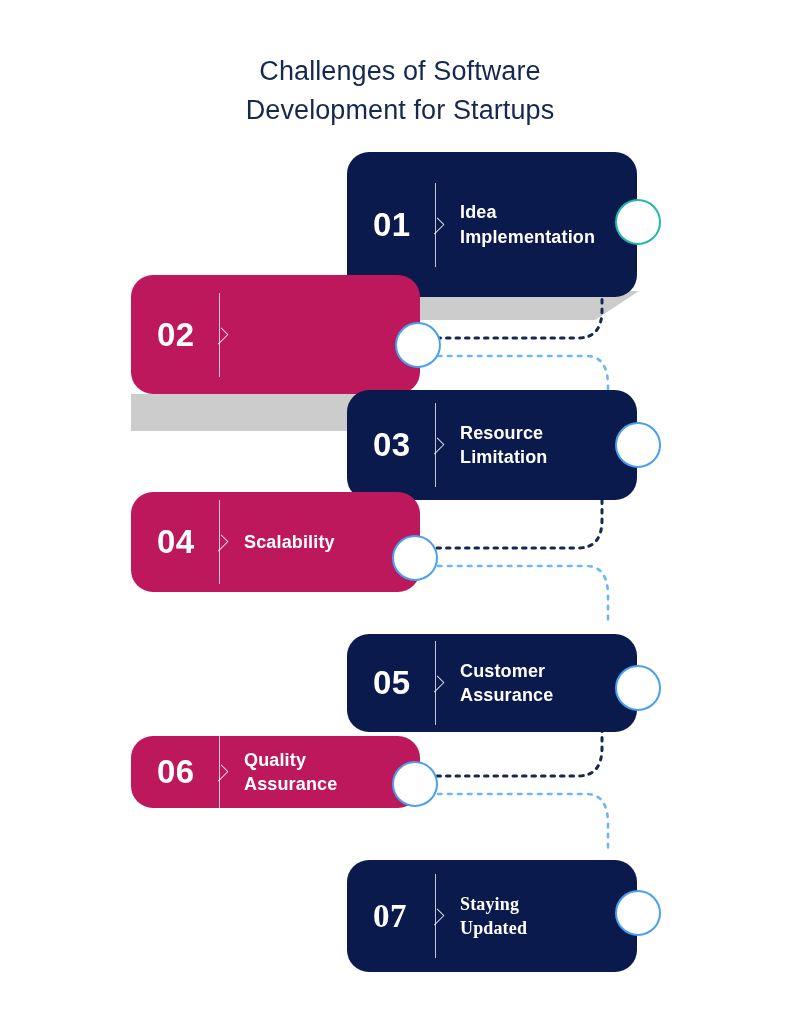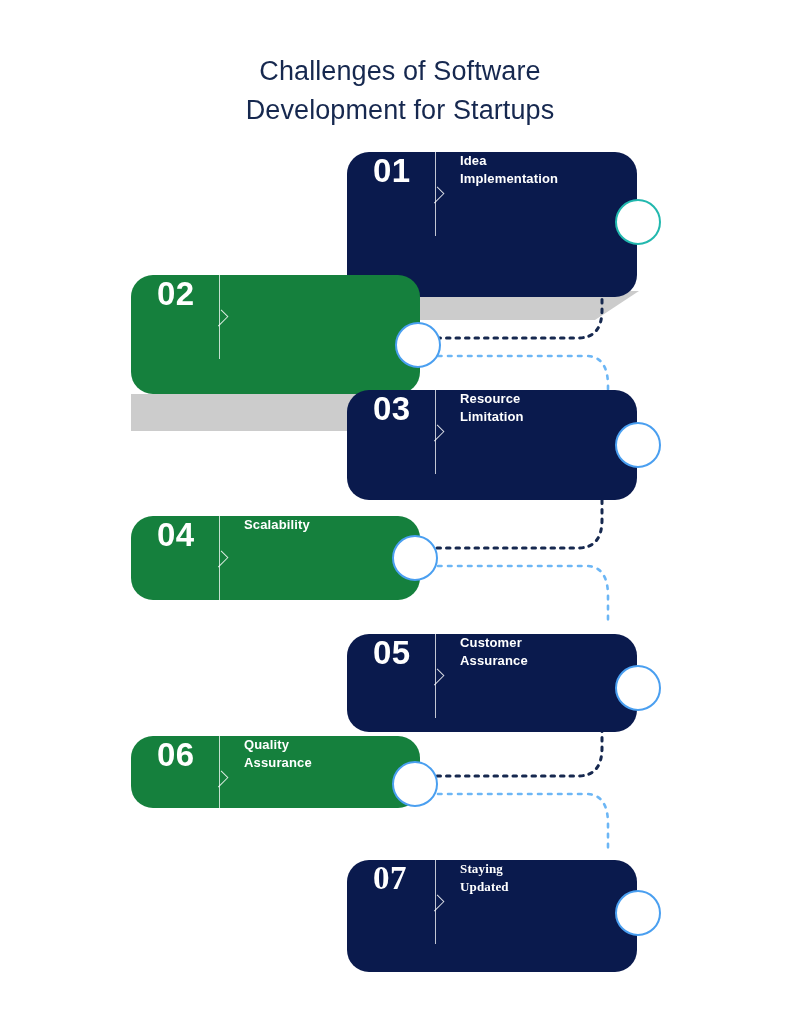--- a/index.html
+++ b/index.html
@@ -44,29 +44,30 @@
   }
 
   
   .card{
     position:absolute;
     border-radius:22px;
     z-index:3;
     box-sizing:border-box;
   }
   .card.dark{background:#0a1a4d;}
-  .card.blue{background:#15803d;}
+  .card.blue{background:#be185d;}
 
   .card.right{left:347px;width:290px;}
   .card.left {left:131px;width:289px;}
 
   .card .inner{
     position:absolute;
     left:0;right:0;top:0;bottom:0;
     display:flex;
+    align-items:center;
   }
   .num{
     color:#ffffff;
     font-size:33px;
     font-weight:bold;
     letter-spacing:0.5px;
     margin-left:26px;
     min-width:56px;
   }
   .divider{
@@ -82,21 +83,21 @@
     left:-4px;top:50%;
     width:9px;height:13px;
     margin-top:-6px;
     border-top:1.6px solid rgba(255,255,255,.85);
     border-right:1.6px solid rgba(255,255,255,.85);
     transform:rotate(45deg);
     background:transparent;
   }
   .label{
     color:#ffffff;
-    font-size:13px;
+    font-size:18px;
     font-weight:bold;
     line-height:1.35;
     margin-left:24px;
     letter-spacing:0.15px;
   }
   .label .ln{display:block;}
 
   
   .circle{
     position:absolute;
@@ -175,21 +176,21 @@
           <i class="chev"></i>
         </span>
       <span class="label">
         <span class="ln">Resource</span>
         <span class="ln">Limitation</span>
       </span>
     </div>
   </div>
   <div class="circle blue" style="left:615px;top:422px;"></div>
 
-  <div class="card blue left" style="top:516px;height:84px;">
+  <div class="card blue left" style="top:492px;height:100px;">
     <div class="inner">
       <span class="num">04</span>
       <span class="divider">
           <i class="chev"></i>
         </span>
       <span class="label">
         <span class="ln">Scalability</span>
       </span>
     </div>
   </div>

